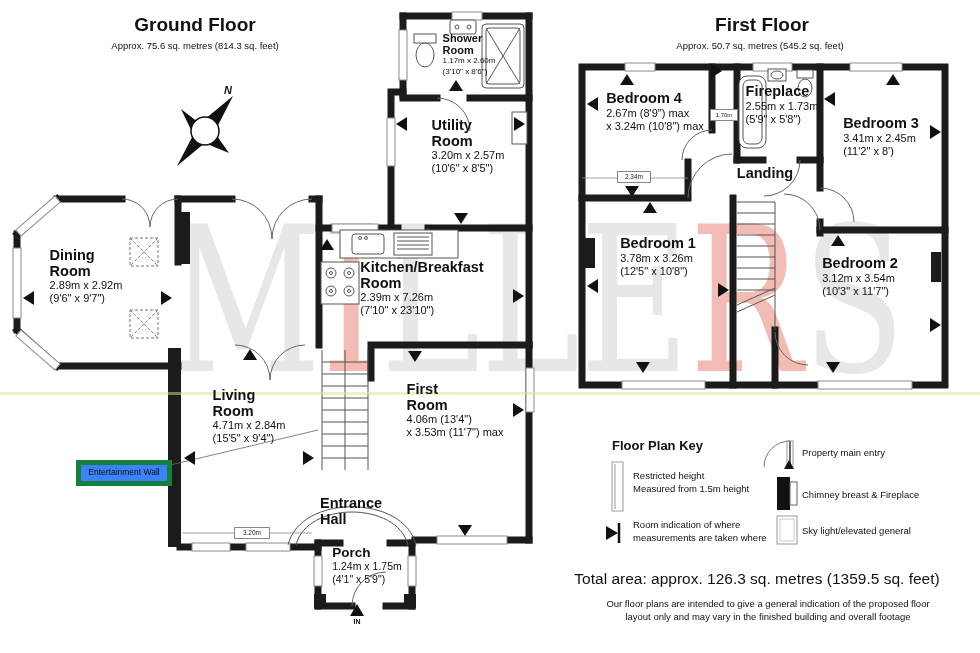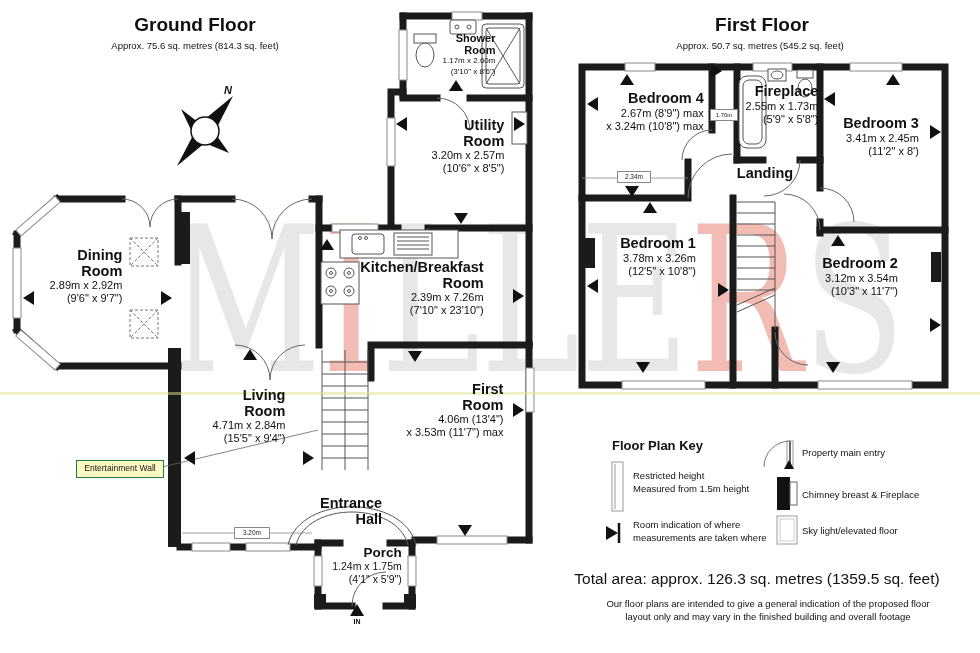--- a/index.html
+++ b/index.html
@@ -2,30 +2,30 @@
 <html><head>
 <meta charset="utf-8">
 <style>
   html,body{margin:0;padding:0}
   body{width:980px;height:653px;position:relative;background:#fff;overflow:hidden;
        font-family:"Liberation Sans",sans-serif;color:#111}
   .abs{position:absolute}
   .ctr{transform:translateX(-50%);white-space:nowrap}
   .title{font-size:19px;font-weight:bold;z-index:5}
   .subtitle{font-size:9.5px;z-index:5}
-  .room-label{position:absolute;transform:translateX(-50%);text-align:right;white-space:nowrap;z-index:5}
+  .room-label{position:absolute;transform:translateX(-50%);text-align:left;white-space:nowrap;z-index:5}
   .rn{font-weight:bold;font-size:14.5px;line-height:1.07}
   .rd{font-size:11px;line-height:1.2}
   .room-label.sm .rn{font-size:11px;line-height:1.1}
   .room-label.sm .rd{font-size:8px;line-height:1.3}
   .room-label.porch .rn{font-size:13.5px}
   .room-label.porch .rd{font-size:10.5px}
   .dim-box{position:absolute;background:#fff;border:1px solid #888;font-size:6.5px;
            text-align:center;line-height:10px;z-index:6;color:#222}
-  .ent-box{position:absolute;background:#fef9c3;border:1px solid #15803d;font-size:8.5px;
+  .ent-box{position:absolute;background:#3b82f6;border:5px solid #15803d;font-size:8.5px;
            text-align:center;line-height:15px;z-index:6}
   .in-label{position:absolute;transform:translateX(-50%);font-size:7px;font-weight:bold;z-index:6}
   .north{position:absolute;font-size:11px;font-weight:bold;font-style:italic;z-index:5}
   .wm{position:absolute;left:168px;top:200px;width:660px;display:flex;justify-content:space-between;
       font-family:"DejaVu Serif",serif;font-size:150px;line-height:1;color:#e7e7e7;
       transform:scaleY(1.35);transform-origin:top;z-index:0}
   .wm .red{color:#f2bcb4}
   .keytitle{font-weight:bold;font-size:13px;z-index:5}
   .keytext{font-size:9.5px;line-height:13px;z-index:5}
   .footer-total{font-size:15.5px;z-index:5}
@@ -363,18 +363,18 @@
   <div class="abs keytext" style="left:633px;top:469px">
     <div>Restricted height</div>
     <div>Measured from 1.5m height</div>
   </div>
   <div class="abs keytext" style="left:633px;top:518px">
     <div>Room indication of where</div>
     <div>measurements are taken where</div>
   </div>
   <div class="abs keytext" style="left:802px;top:446px">Property main entry</div>
   <div class="abs keytext" style="left:802px;top:488px">Chimney breast &amp; Fireplace</div>
-  <div class="abs keytext" style="left:802px;top:524px">Sky light/elevated floor</div>
+  <div class="abs keytext" style="left:802px;top:524px">Sky light/elevated general</div>
 </div>
 
 <div class="abs ctr footer-total" style="left:757px;top:570px">Total area: approx. 126.3 sq. metres (1359.5 sq. feet)</div>
 <div class="abs ctr footer-disc" style="left:768px;top:598px">Our floor plans are intended to give a general indication of the proposed floor</div>
 <div class="abs ctr footer-disc" style="left:768px;top:611px">layout only and may vary in the finished building and overall footage</div>
 
 </body></html>

